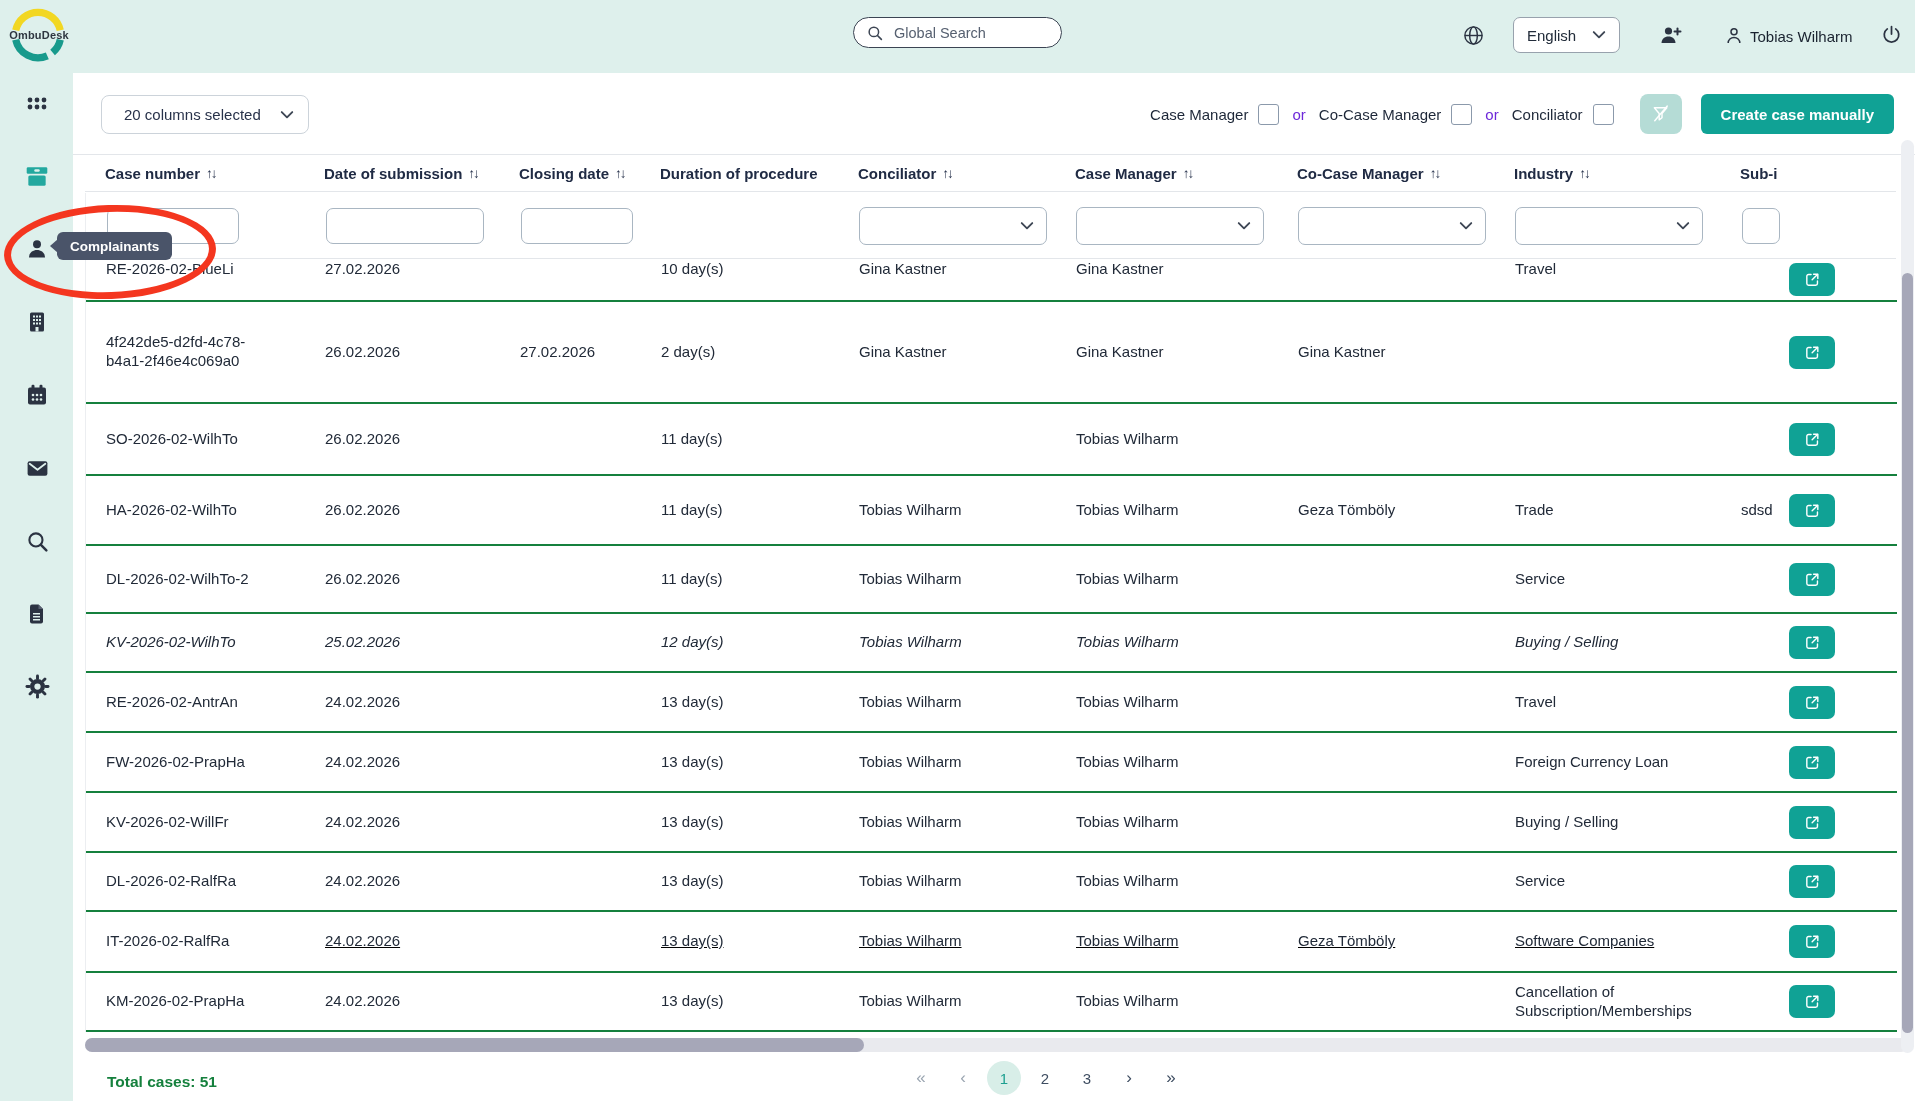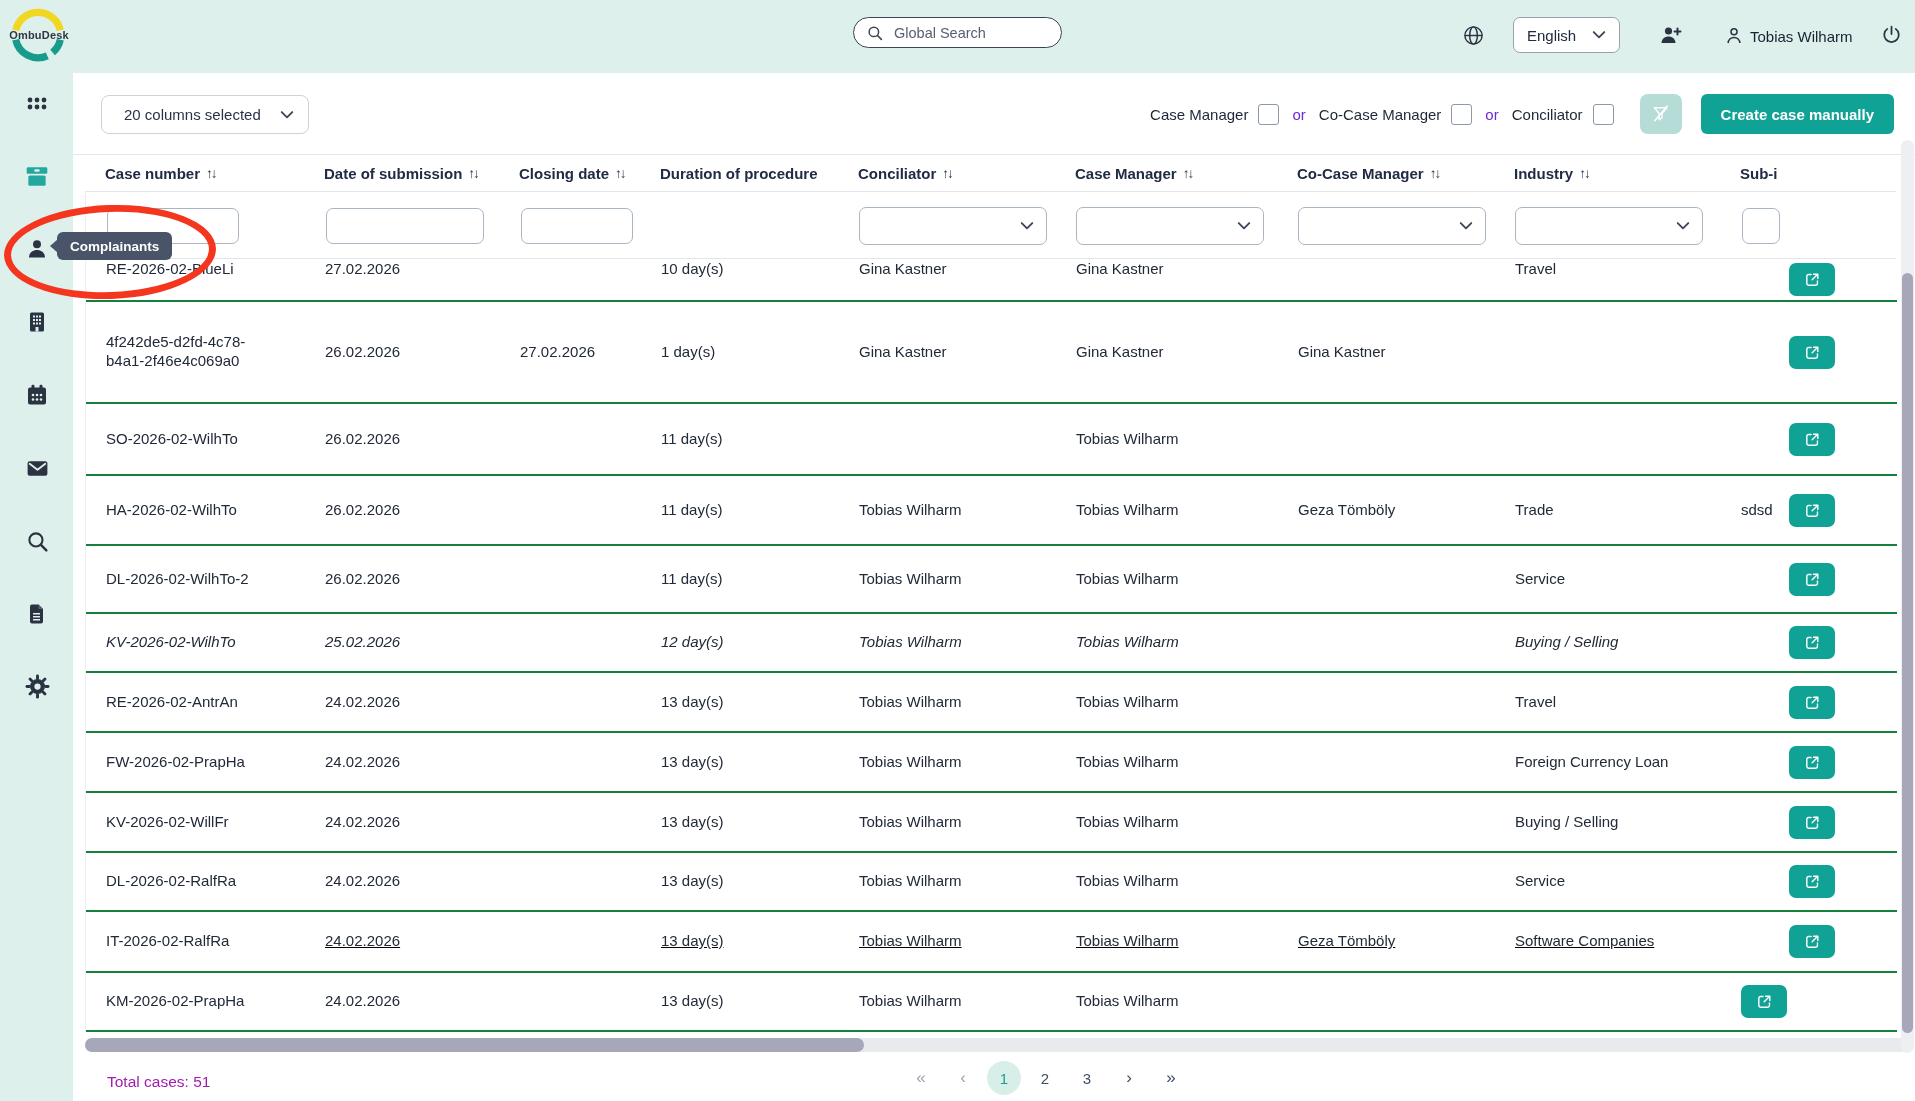--- a/index.html
+++ b/index.html
@@ -52,21 +52,21 @@
   .td-actions{padding-right:0;display:flex;}
   .open-btn{width:46px;height:33px;border:none;border-radius:7px;background:#10a295;display:flex;align-items:center;justify-content:center;cursor:pointer;}
 
   
   .h-track{position:absolute;left:85px;top:1038px;width:1823px;height:14px;background:#e9eaee;border-radius:8px;}
   .h-thumb{position:absolute;left:85px;top:1038px;width:779px;height:14px;background:#a6a7b8;border-radius:8px;cursor:grab;}
   .v-track{position:absolute;left:1901px;top:140px;width:13px;height:913px;background:#edeff3;border-radius:7px;}
   .v-thumb{position:absolute;left:1902px;top:273px;width:11px;height:760px;background:#a6a7b8;border-radius:6px;cursor:grab;}
 
   
-  .total{position:absolute;left:107px;top:1073px;font-size:15.5px;font-weight:normal;color:#a21caf;}
+  .total{position:absolute;left:107px;top:1073px;font-size:15.5px;font-weight:bold;color:#15803d;}
   .pagination{position:absolute;left:903px;top:1059px;height:38px;display:flex;align-items:center;gap:6px;}
   .pagebtn{min-width:36px;height:36px;background:none;border:none;font-size:15px;color:#3e4d61;display:flex;align-items:center;justify-content:center;cursor:pointer;font-family:inherit;}
   .pager{font-size:17px;}
   .pager.disabled{color:#9aa5b1;}
   .page.active{background:#d8eee8;border-radius:50%;width:34px;height:34px;min-width:34px;color:#1d9f90;}
 
   
   .tooltip{position:absolute;left:57px;top:232px;height:28px;background:#4a5469;border-radius:6px;color:#fff;font-size:13.5px;font-weight:bold;display:flex;align-items:center;padding:0 13px;z-index:40;}
   .tooltip::before{content:"";position:absolute;left:-7px;top:50%;transform:translateY(-50%);width:0;height:0;border:7px solid transparent;border-right:8px solid #4a5469;border-left:0;}
   .red-ellipse{position:absolute;left:4px;top:205px;width:198px;height:80px;border:7px solid #f4361f;border-radius:50%;transform:rotate(-2deg);z-index:50;pointer-events:none;}
@@ -366,21 +366,21 @@
               <path d="M13.5 4.5H19.5V10.5"></path>
               <path d="M19 5 L11.5 12.5"></path>
             </svg>
           </button>
         </div>
       </div>
       <div class="tr tgrid" style="height: 102px;">
         <div class="td td-case_number"><span>4f242de5-d2fd-4c78-b4a1-2f46e4c069a0</span></div>
         <div class="td td-date_of_submission"><span>26.02.2026</span></div>
         <div class="td td-closing_date"><span>27.02.2026</span></div>
-        <div class="td td-duration"><span>1 day(s)</span></div>
+        <div class="td td-duration"><span>2 day(s)</span></div>
         <div class="td td-conciliator"><span>Gina Kastner</span></div>
         <div class="td td-case_manager"><span>Gina Kastner</span></div>
         <div class="td td-co_case_manager"><span>Gina Kastner</span></div>
         <div class="td td-industry"><span></span></div>
         <div class="td td-sub_industry"><span></span></div>
         <div class="td td-actions">
           <button class="open-btn">
             <svg width="17" height="17" viewBox="0 0 24 24" fill="none" stroke="#fff" stroke-width="2" stroke-linecap="round" stroke-linejoin="round">
               <path d="M10 5H6.5A2.5 2.5 0 0 0 4 7.5v10A2.5 2.5 0 0 0 6.5 20h10a2.5 2.5 0 0 0 2.5-2.5V14"></path>
               <path d="M13.5 4.5H19.5V10.5"></path>
@@ -570,20 +570,21 @@
         </div>
       </div>
       <div class="tr tgrid" style="height: 59px;">
         <div class="td td-case_number"><span>KM-2026-02-PrapHa</span></div>
         <div class="td td-date_of_submission"><span>24.02.2026</span></div>
         <div class="td td-closing_date"><span></span></div>
         <div class="td td-duration"><span>13 day(s)</span></div>
         <div class="td td-conciliator"><span>Tobias Wilharm</span></div>
         <div class="td td-case_manager"><span>Tobias Wilharm</span></div>
         <div class="td td-co_case_manager"><span></span></div>
+        <div class="td td-industry"><span>Cancellation of Subscription/Memberships</span></div>
         <div class="td td-sub_industry"><span></span></div>
         <div class="td td-actions">
           <button class="open-btn">
             <svg width="17" height="17" viewBox="0 0 24 24" fill="none" stroke="#fff" stroke-width="2" stroke-linecap="round" stroke-linejoin="round">
               <path d="M10 5H6.5A2.5 2.5 0 0 0 4 7.5v10A2.5 2.5 0 0 0 6.5 20h10a2.5 2.5 0 0 0 2.5-2.5V14"></path>
               <path d="M13.5 4.5H19.5V10.5"></path>
               <path d="M19 5 L11.5 12.5"></path>
             </svg>
           </button>
         </div>

